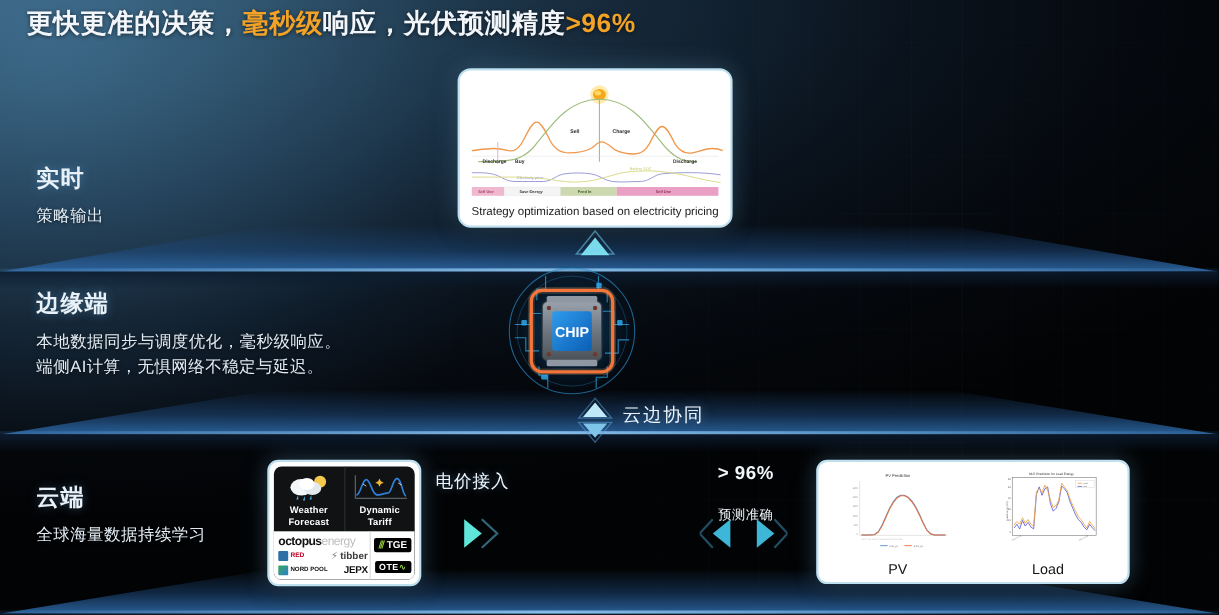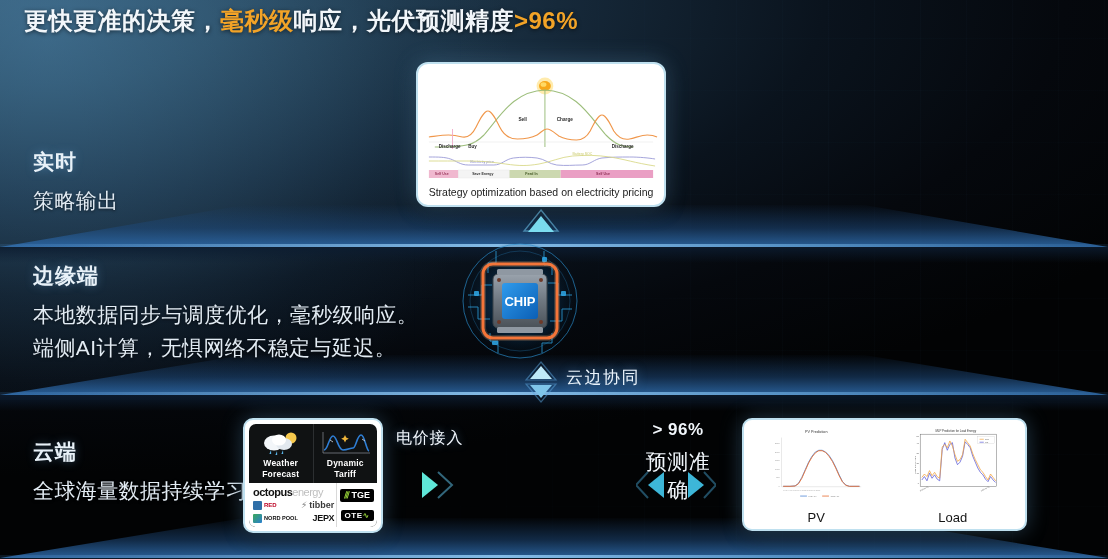--- a/index.html
+++ b/index.html
@@ -64,21 +64,21 @@
   #slab2 { top:355px; height:40px; }
   #slab3 { top:518px; height:40px; }
 
   
   .rowlabel { position:absolute; left:33px; color:#eef4fa; }
   .rowlabel .title {
     font-size:21px; font-weight:bold; letter-spacing:1px;
     color:#e8f1f8; text-shadow: 0 0 10px rgba(120,190,245,.35);
   }
   .rowlabel .sub {
-    font-size:21px; color:#e3ecf4; margin-top:9px; line-height:1.55;
+    font-size:15px; color:#e3ecf4; margin-top:9px; line-height:1.55;
     letter-spacing:.4px; text-shadow:0 1px 3px rgba(0,0,0,.6);
   }
 
   
   .card {
     position:absolute; border-radius:12px;
     background:#fff;
     border:2px solid #bfe0ef;
     box-shadow: 0 0 22px rgba(120,190,240,.30), 0 6px 18px rgba(0,0,0,.45);
   }
@@ -136,21 +136,21 @@
     text-shadow: 0 1px 4px rgba(40,80,130,.75);
   }
   #left-cap {
     position:absolute; left:396px; top:428px; font-size:16px; color:#eff5fb;
     letter-spacing:.8px; text-shadow:0 0 8px rgba(110,175,235,.45);
   }
   #right-cap {
     position:absolute; left:640px; top:420px; width:76px; text-align:center; color:#f1f6fb;
   }
   #right-cap .big { font-size:17px; font-weight:bold; letter-spacing:.5px; }
-  #right-cap .small { font-size:21px; margin-top:8px; letter-spacing:.5px; }
+  #right-cap .small { font-size:12px; margin-top:20px; letter-spacing:.5px; }
 
   .chev { position:absolute; }
   #chev-left  { left:418px; top:468px; width:36px; height:34px; }
   #chev-r1    { left:636px; top:468px; width:32px; height:34px; }
   #chev-r2    { left:684px; top:468px; width:32px; height:34px; }
 </style>
 </head>
 <body>
 
 <div id="stage">

